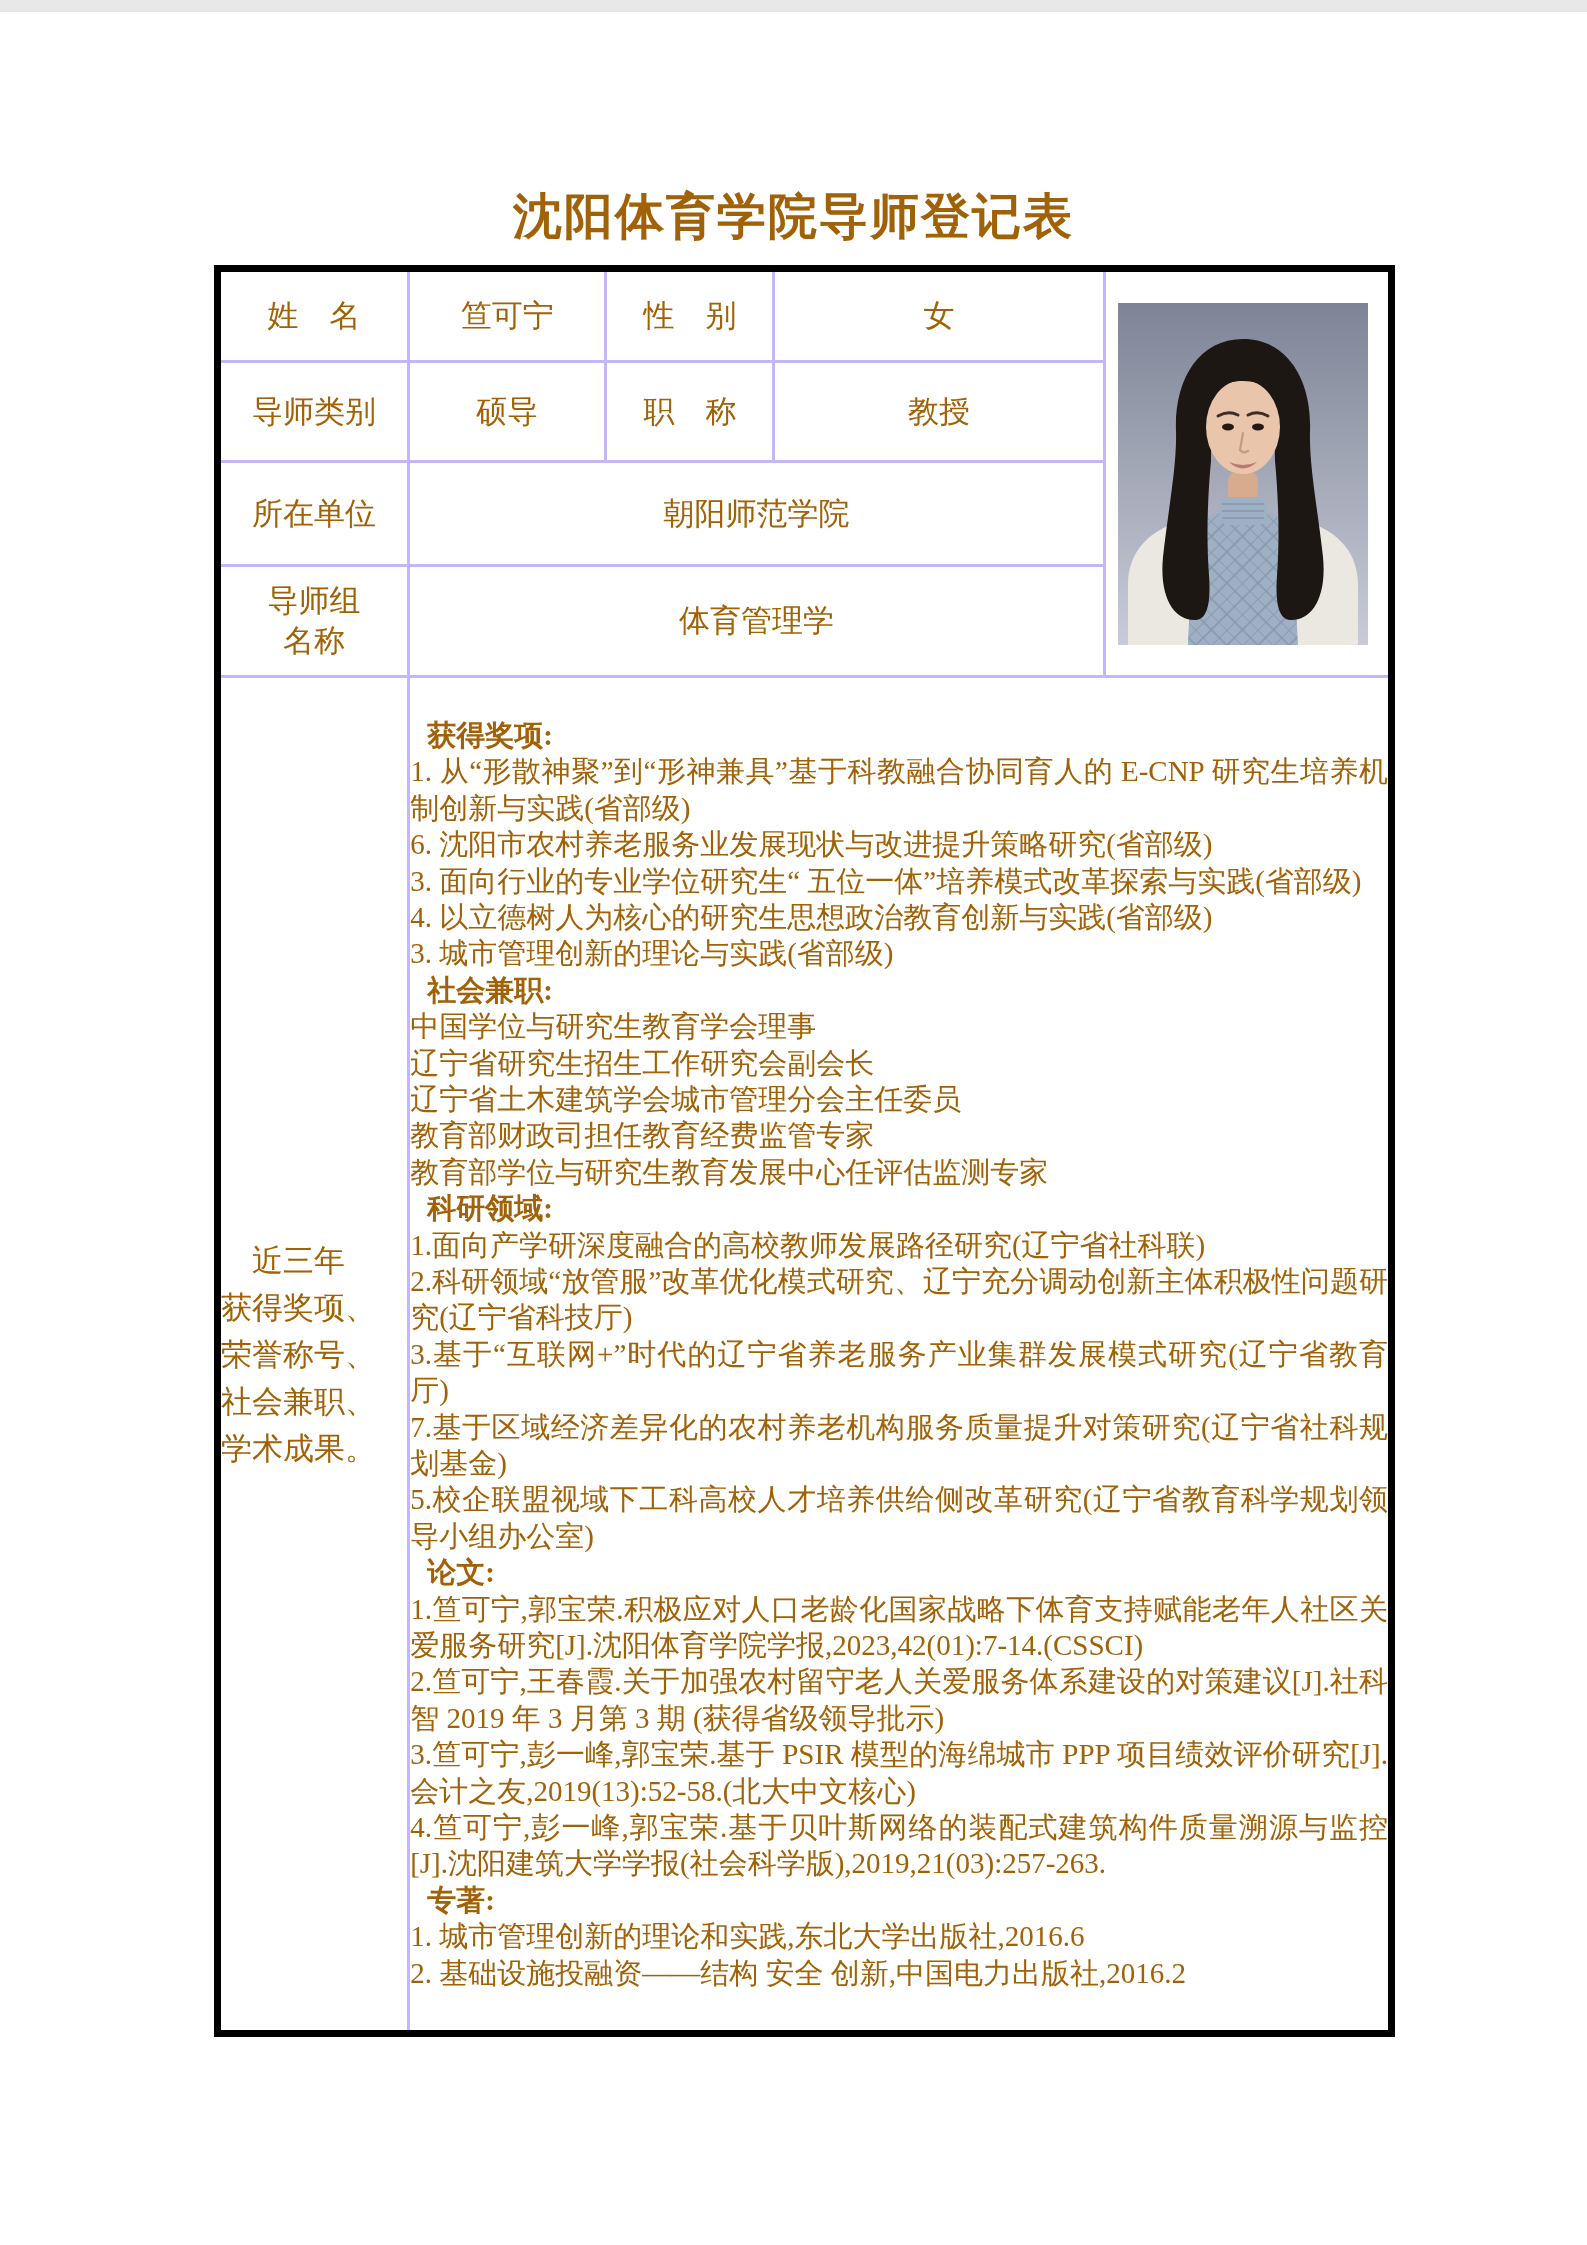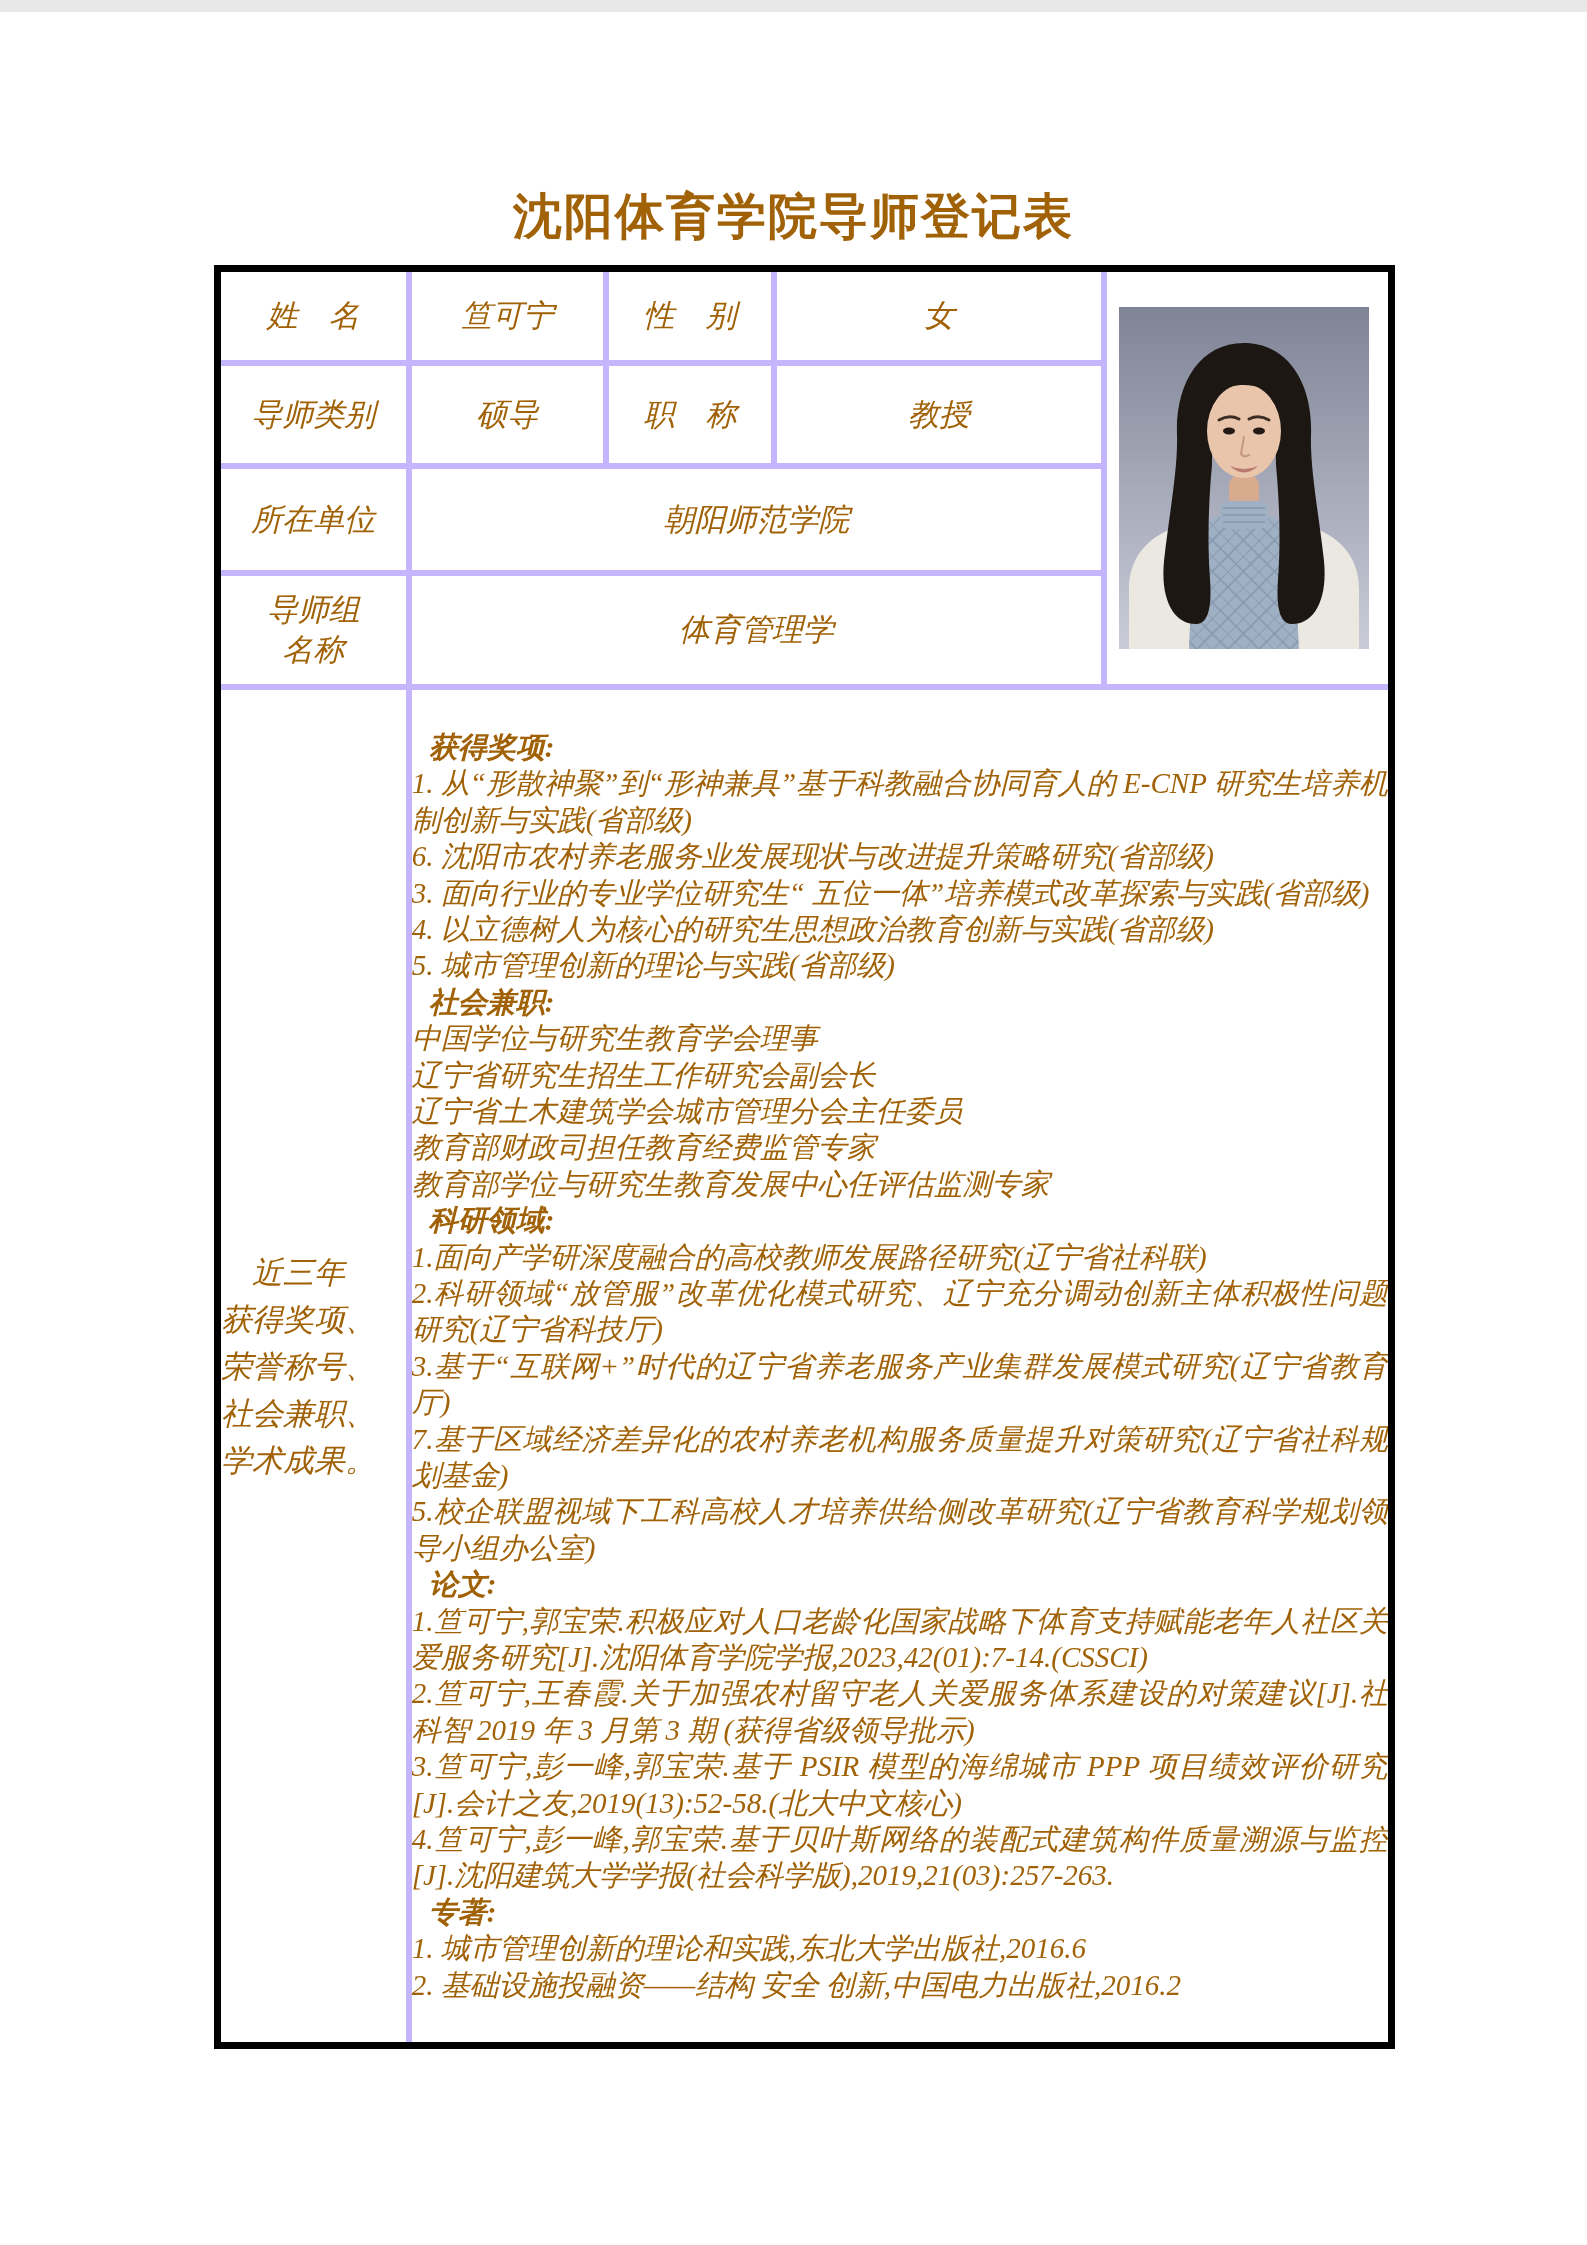--- a/index.html
+++ b/index.html
@@ -23,25 +23,24 @@
   }
   table.form-table {
     position:absolute;
     left:214px; top:253px;
     width:1181px;
     border-collapse:collapse;
     table-layout:fixed;
     border:7px solid #000;
   }
   table.form-table td {
-    border:6px solid #c4b5fd;
+    border:3px solid #c4b5fd;
     padding:0;
     vertical-align:middle;
     overflow:hidden;
-    font-style:italic;
   }
   .label-cell, .value-cell {
     text-align:center;
     font-size:31px;
     line-height:40px;
   }
   .photo-cell { vertical-align:middle; text-align:left; }
   .photo-frame { margin:0 0 0 12px; width:250px; height:342px; display:block; }
   .summary-cell {
     vertical-align:middle;
@@ -164,21 +163,21 @@
         <span class="summary-line">社会兼职、</span>
         <span class="summary-line">学术成果。</span>
       </td>
       <td class="content-cell" colspan="4">
 
         <div class="sec-heading">获得奖项:</div>
         <div class="sec-item">1. 从“形散神聚”到“形神兼具”基于科教融合协同育人的 E-CNP 研究生培养机制创新与实践(省部级)</div>
         <div class="sec-item">6. 沈阳市农村养老服务业发展现状与改进提升策略研究(省部级)</div>
         <div class="sec-item">3. 面向行业的专业学位研究生“ 五位一体”培养模式改革探索与实践(省部级)</div>
         <div class="sec-item">4. 以立德树人为核心的研究生思想政治教育创新与实践(省部级)</div>
-        <div class="sec-item">5. 城市管理创新的理论与实践(省部级)</div>
+        <div class="sec-item">3. 城市管理创新的理论与实践(省部级)</div>
 
         <div class="sec-heading">社会兼职:</div>
         <div class="sec-item">中国学位与研究生教育学会理事</div>
         <div class="sec-item">辽宁省研究生招生工作研究会副会长</div>
         <div class="sec-item">辽宁省土木建筑学会城市管理分会主任委员</div>
         <div class="sec-item">教育部财政司担任教育经费监管专家</div>
         <div class="sec-item">教育部学位与研究生教育发展中心任评估监测专家</div>
 
         <div class="sec-heading">科研领域:</div>
         <div class="sec-item">1.面向产学研深度融合的高校教师发展路径研究(辽宁省社科联)</div>

